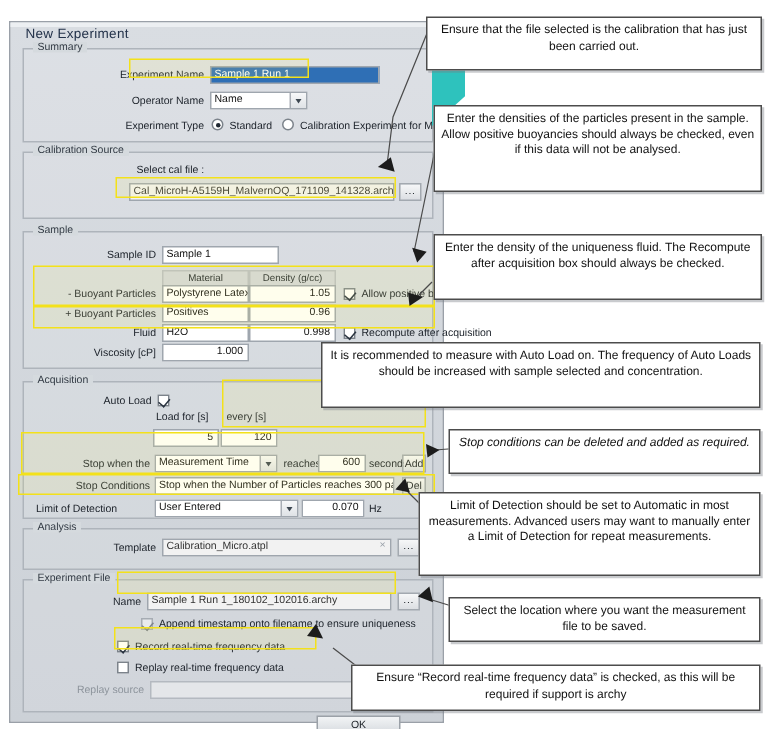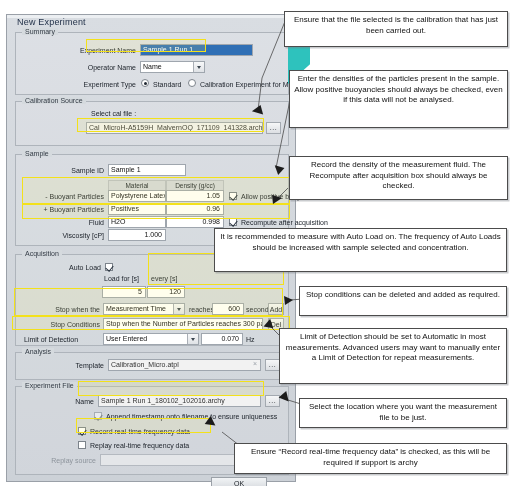--- a/index.html
+++ b/index.html
@@ -341,23 +341,23 @@
   <polygon points="280,393 290,397 281,403" fill="#1c1c1c" transform="rotate(55 285 398)"></polygon>
 
   <path d="M248 452 L222 432" stroke="#4a4a4a" stroke-width="0.8" fill="none"></path>
   <polygon points="206,418 216,422 207,428" fill="#1c1c1c" transform="rotate(42 211 423)"></polygon>
 </svg>
 
 <div class="callout" style="left:284px; top:11px;  width:224px; height:36px;">Ensure that the file selected is the calibration that has just been carried out.</div>
 
 <div class="callout" style="left:289px; top:70px;  width:219px; height:58px;">Enter the densities of the particles present in the sample. Allow positive buoyancies should always be checked, even if this data will not be analysed.</div>
 
-<div class="callout" style="left:289px; top:156px; width:219px; height:44px;">Record the density of the measurement fluid. The Recompute after acquisition box should always be checked.</div>
+<div class="callout" style="left:289px; top:156px; width:219px; height:44px;">Enter the density of the uniqueness fluid. The Recompute after acquisition box should always be checked.</div>
 
 <div class="callout" style="left:214px; top:228px; width:293px; height:44px;">It is recommended to measure with Auto Load on. The frequency of Auto Loads should be increased with sample selected and concentration.</div>
 
-<div class="callout" style="left:299px; top:286px; width:208px; height:30px;">Stop conditions can be deleted and added as required.</div>
+<div class="callout" style="left:299px; top:286px; width:208px; height:30px;font-style:italic;">Stop conditions can be deleted and added as required.</div>
 
 <div class="callout" style="left:279px; top:328px; width:228px; height:56px;">Limit of Detection should be set to Automatic in most measurements. Advanced users may want to manually enter a Limit of Detection for repeat measurements.</div>
 
-<div class="callout" style="left:299px; top:398px; width:208px; height:30px;">Select the location where you want the measurement file to be just.</div>
+<div class="callout" style="left:299px; top:398px; width:208px; height:30px;">Select the location where you want the measurement file to be saved.</div>
 
 <div class="callout" style="left:234px; top:443px; width:273px; height:31px;">Ensure “Record real-time frequency data” is checked, as this will be required if support is archy</div>
 
 </body></html>

